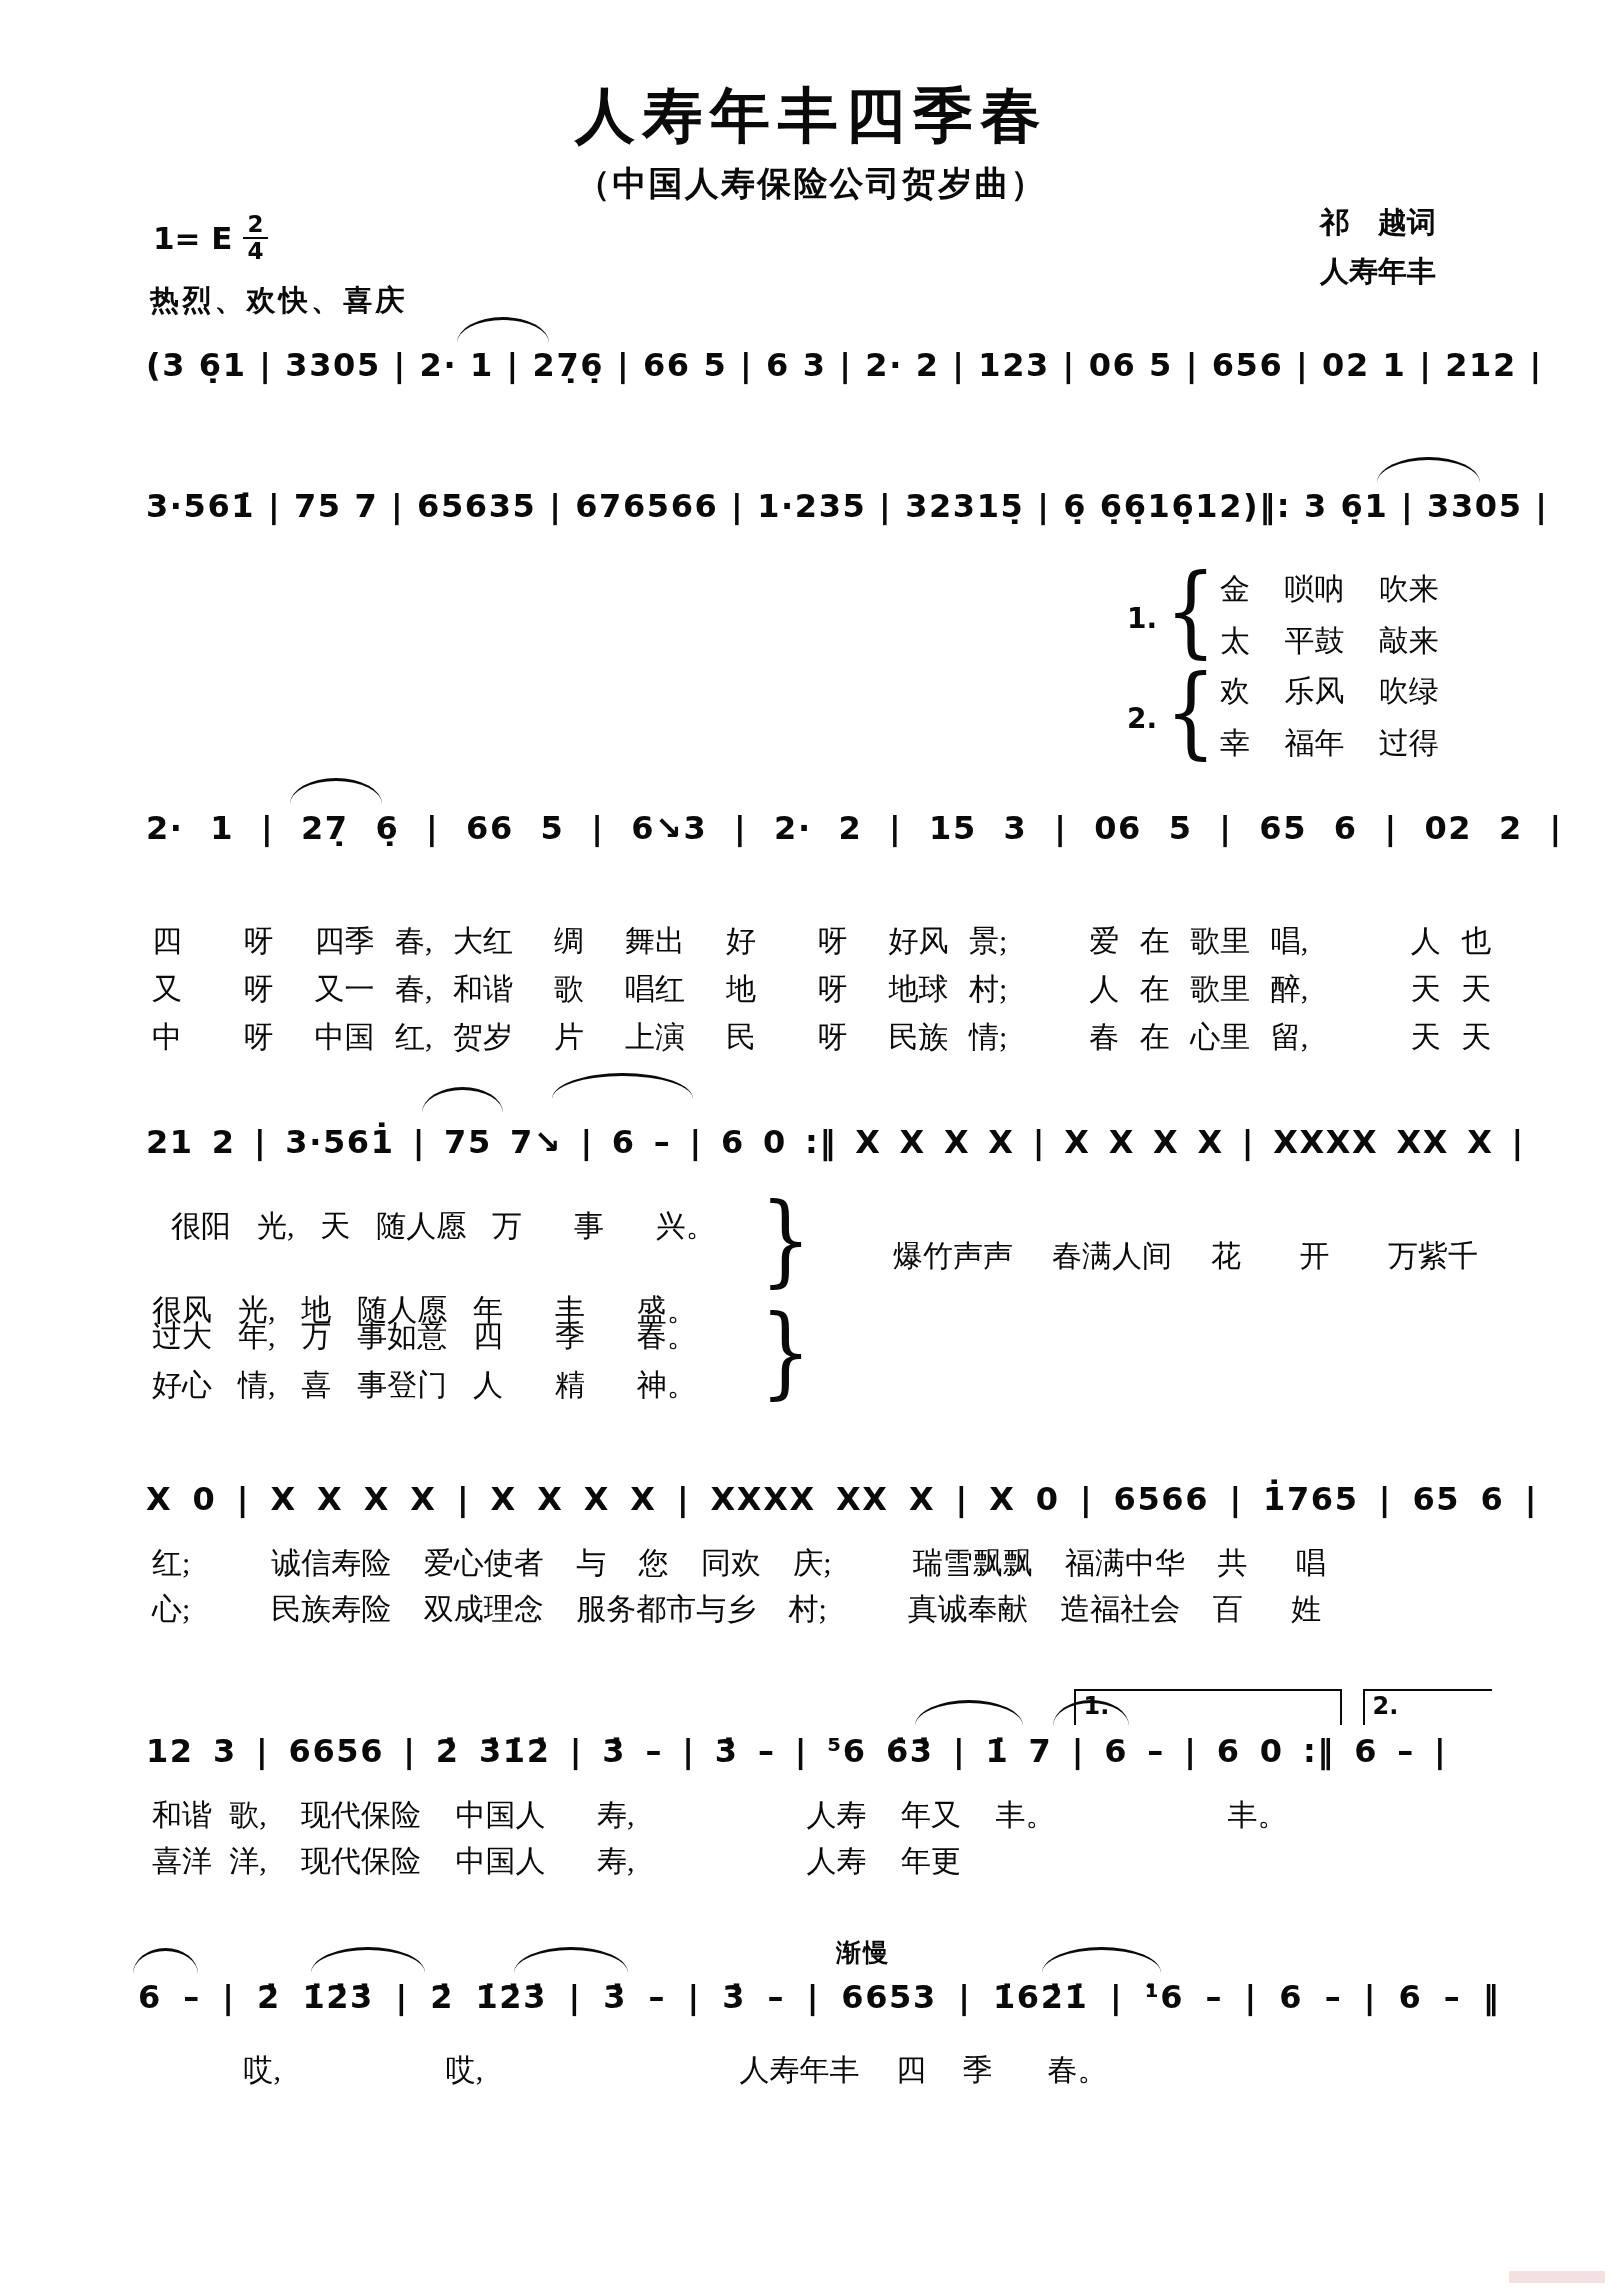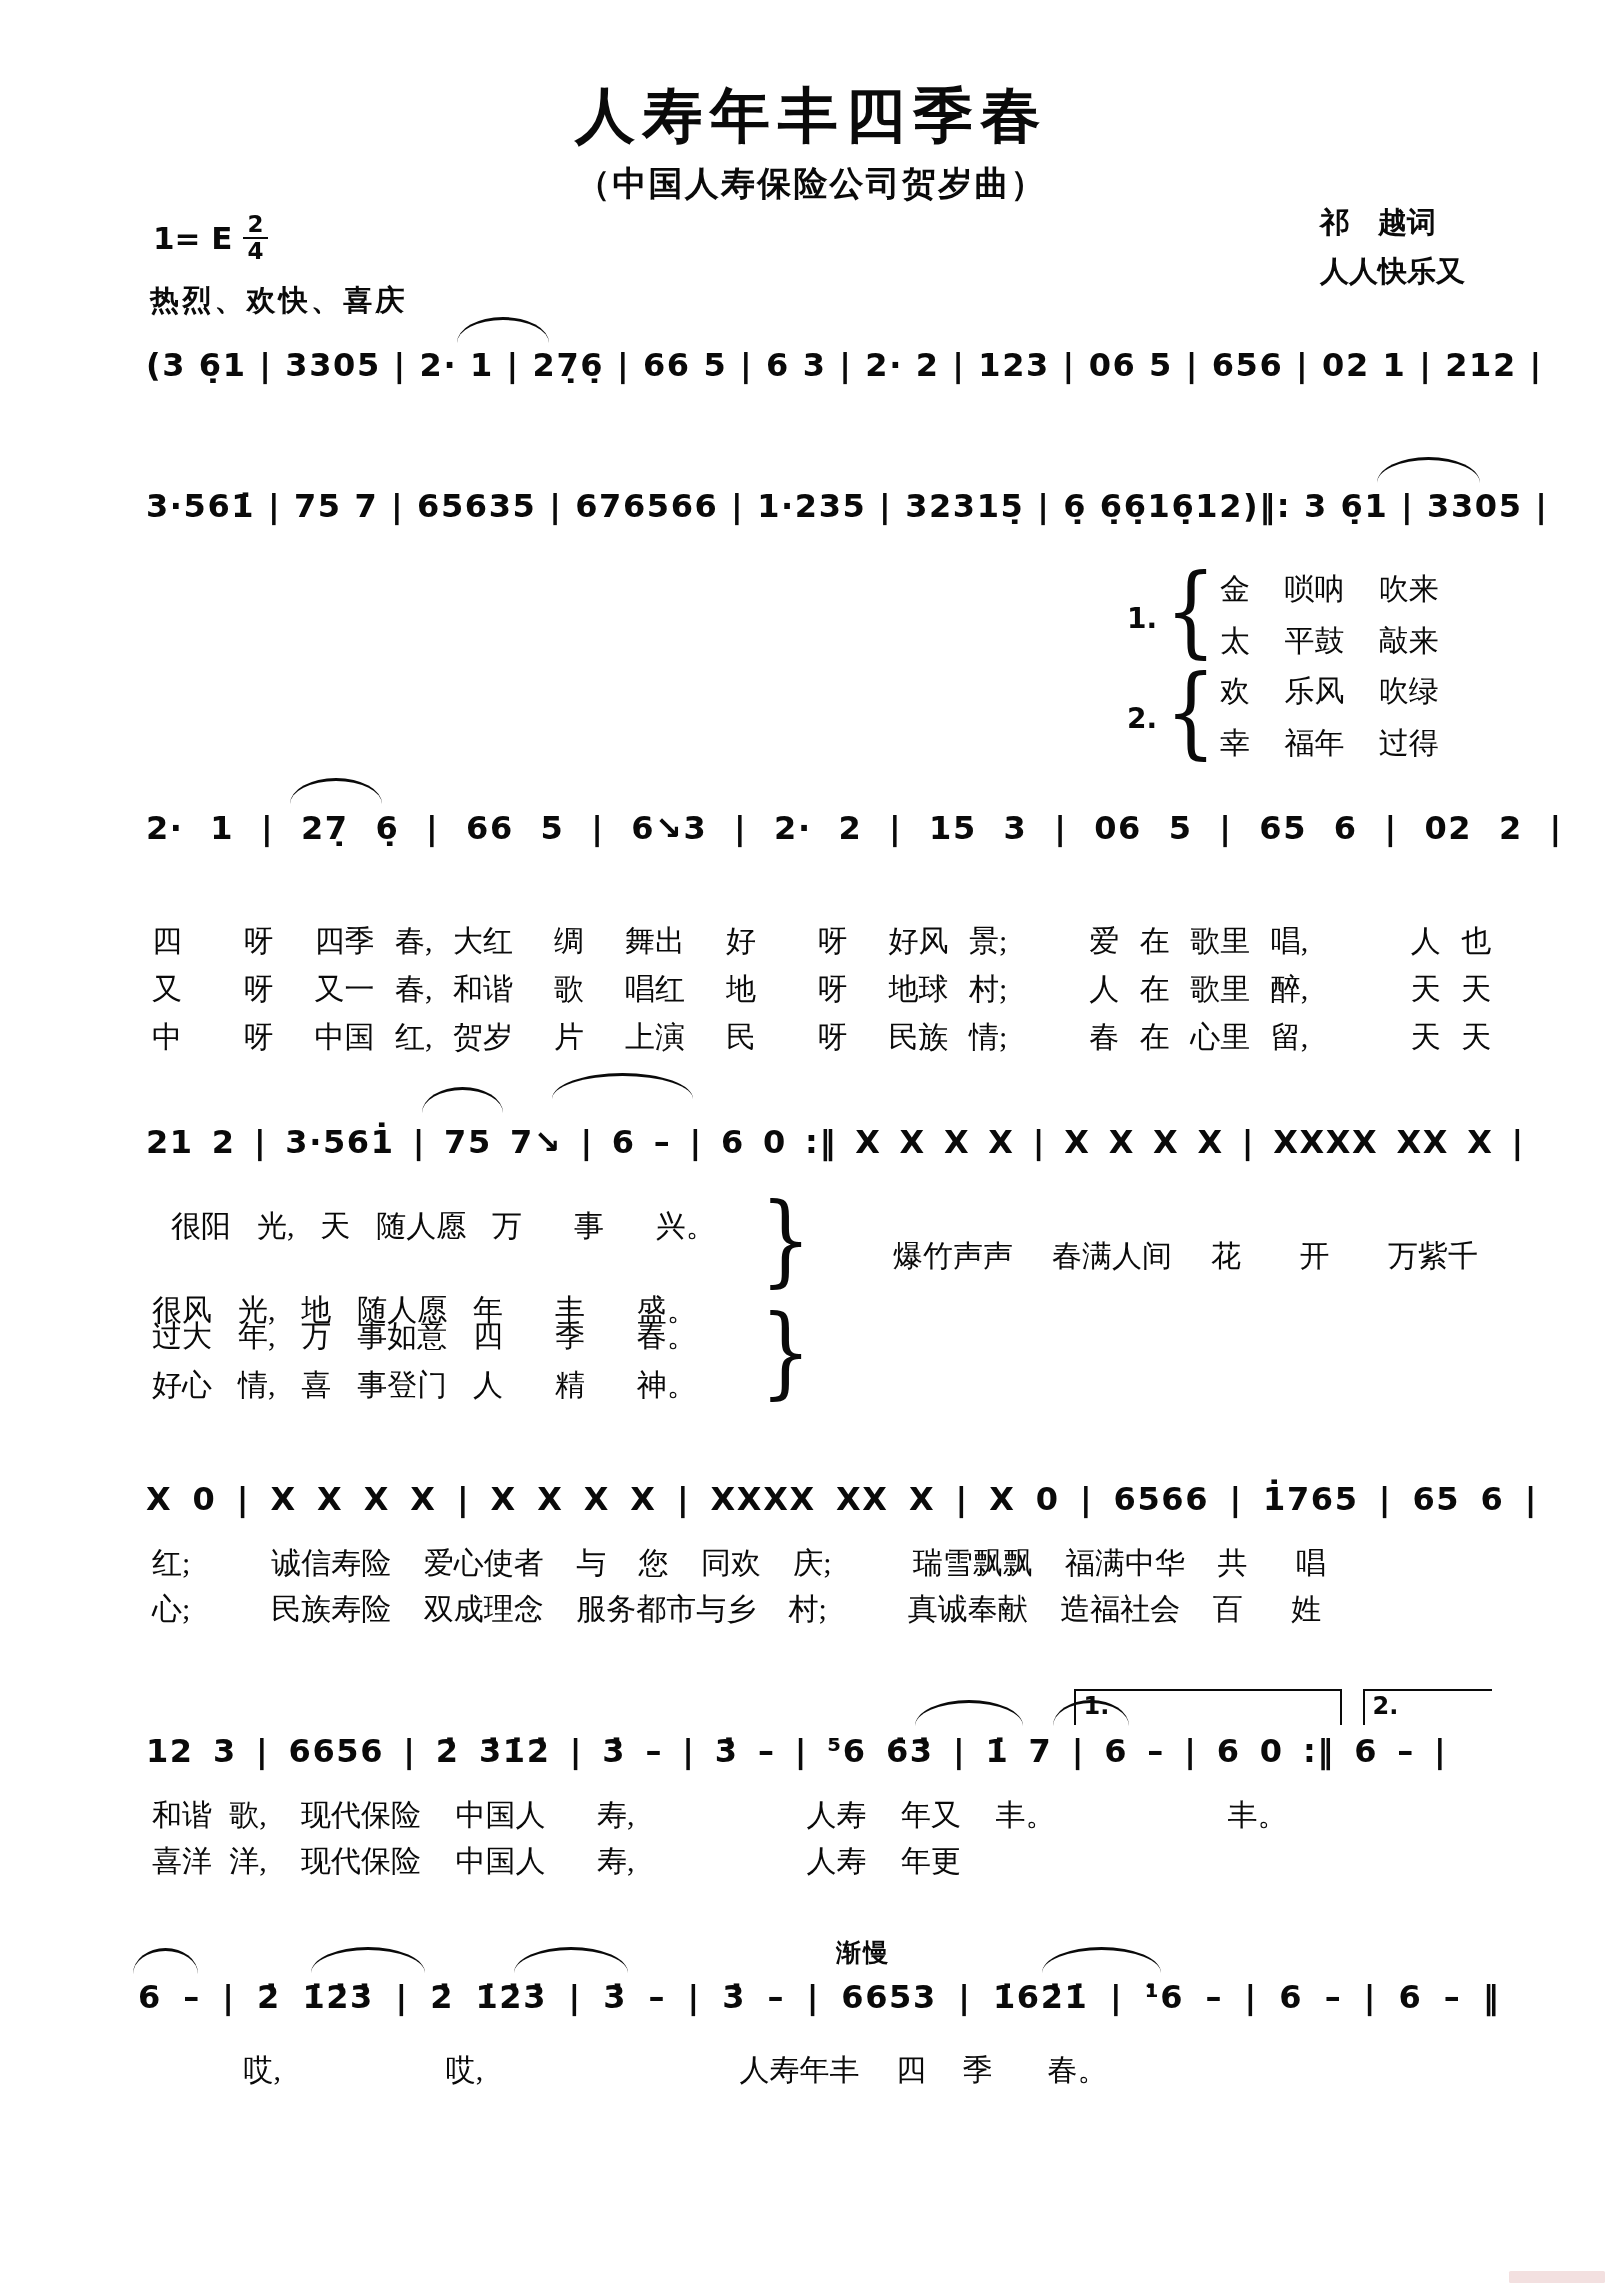--- a/index.html
+++ b/index.html
@@ -59,21 +59,21 @@
   <div class="keysig">
     <span>1= E</span>
     <span class="frac">
       <span class="num">2</span>
       <span class="den">4</span>
     </span>
   </div>
   <div class="tempo">热烈、欢快、喜庆</div>
 
   <div class="credit" style="top:203px;">祁　越词</div>
-  <div class="credit" style="top:252px;">人人快乐又</div>
+  <div class="credit" style="top:252px;">人寿年丰</div>
 
   <div class="n" style="top:346px;left:146px;">(3 6̣1 | 3305 | 2· 1 | 27̣6̣ | 66 5 | 6 3 | 2· 2 | 123 | 06 5 | 656 | 02 1 | 212 |</div>
 
   <div class="n" style="top:487px;left:146px;">3·561̇ | 75 7 | 65635 | 676566 | 1·235 | 32315̣ | 6̣ 6̣6̣16̣12)‖: 3 6̣1 | 3305 |</div>
 
   <div class="vnum" style="top:602px;left:1127px;">1.</div>
   <div class="brace" style="top:561px;left:1159px;">{</div>
   <div class="ly" style="top:569px;left:1220px;word-spacing:9.7px;">金  唢呐  吹来</div>
   <div class="ly" style="top:621px;left:1220px;word-spacing:9.7px;">太  平鼓  敲来</div>
   <div class="vnum" style="top:702px;left:1127px;">2.</div>

